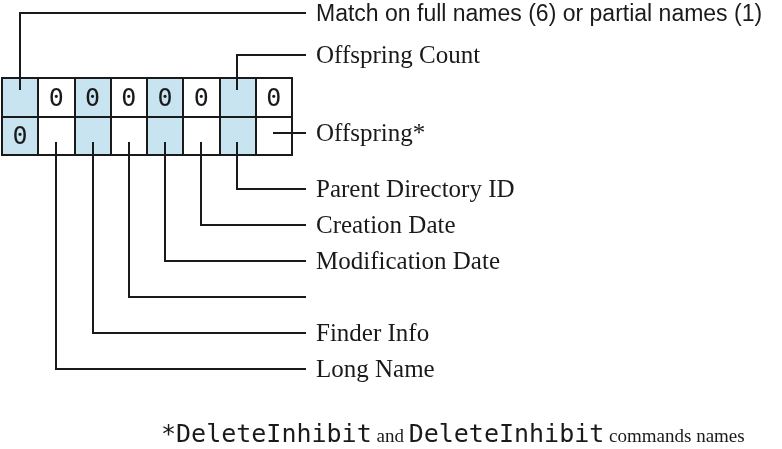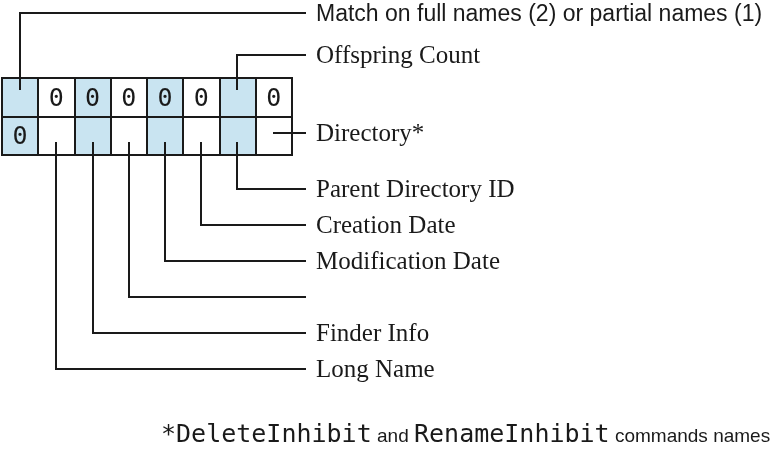--- a/index.html
+++ b/index.html
@@ -20,21 +20,21 @@
 
   
   .lbl{position:absolute;left:316px;transform:translateY(-50%);white-space:nowrap;color:#1a1a1a}
   .lbl.mono{font-family:Liberation Serif, serif;font-size:25px}
   .lbl.sans{font-family:"Liberation Sans",sans-serif;font-size:23px}
 
   
   .footnote{position:absolute;left:161px;top:433px;transform:translateY(-50%);
             white-space:nowrap;color:#1a1a1a;font-family:"Liberation Sans",sans-serif}
   .footnote .mono{font-family:"DejaVu Sans Mono",monospace;font-size:25px}
-  .footnote .sans{font-family:Liberation Sans, sans-serif;font-size:19px}
+  .footnote .sans{font-family:Liberation Serif, serif;font-size:19px}
 </style>
 </head>
 <body>
 
 <div class="canvas">
 
   <div class="bitmap" id="bitmap">
       <div class="cell shaded"></div>
       <div class="cell">0</div>
       <div class="cell shaded">0</div>
@@ -72,24 +72,24 @@
 
   <div class="line v" style="left:128px;top:142px;height:156px"></div>
   <div class="line h" style="left:128px;top:296px;width:178px"></div>
 
   <div class="line v" style="left:92px;top:142px;height:192px"></div>
   <div class="line h" style="left:92px;top:332px;width:214px"></div>
 
   <div class="line v" style="left:55px;top:142px;height:228px"></div>
   <div class="line h" style="left:55px;top:368px;width:251px"></div>
 
-  <div class="lbl sans" style="top:13px">Match on full names (2) or partial names (1)</div>
+  <div class="lbl sans" style="top:13px">Match on full names (6) or partial names (1)</div>
   <div class="lbl mono" style="top:55px">Offspring Count</div>
-  <div class="lbl mono" style="top:133px">Directory*</div>
+  <div class="lbl mono" style="top:133px">Offspring*</div>
   <div class="lbl mono" style="top:225px">Creation Date</div>
   <div class="lbl mono" style="top:189px">Parent Directory ID</div>
   <div class="lbl mono" style="top:261px">Modification Date</div>
   <div class="lbl mono" style="top:369px">Long Name</div>
   <div class="lbl mono" style="top:333px">Finder Info</div>
 
-  <div class="footnote" id="footnote"><span class="mono">*DeleteInhibit</span><span class="sans"> and </span><span class="mono">RenameInhibit</span><span class="sans"> commands names</span></div>
+  <div class="footnote" id="footnote"><span class="mono">*DeleteInhibit</span><span class="sans"> and </span><span class="mono">DeleteInhibit</span><span class="sans"> commands names</span></div>
 
 </div>
 
 </body></html>

